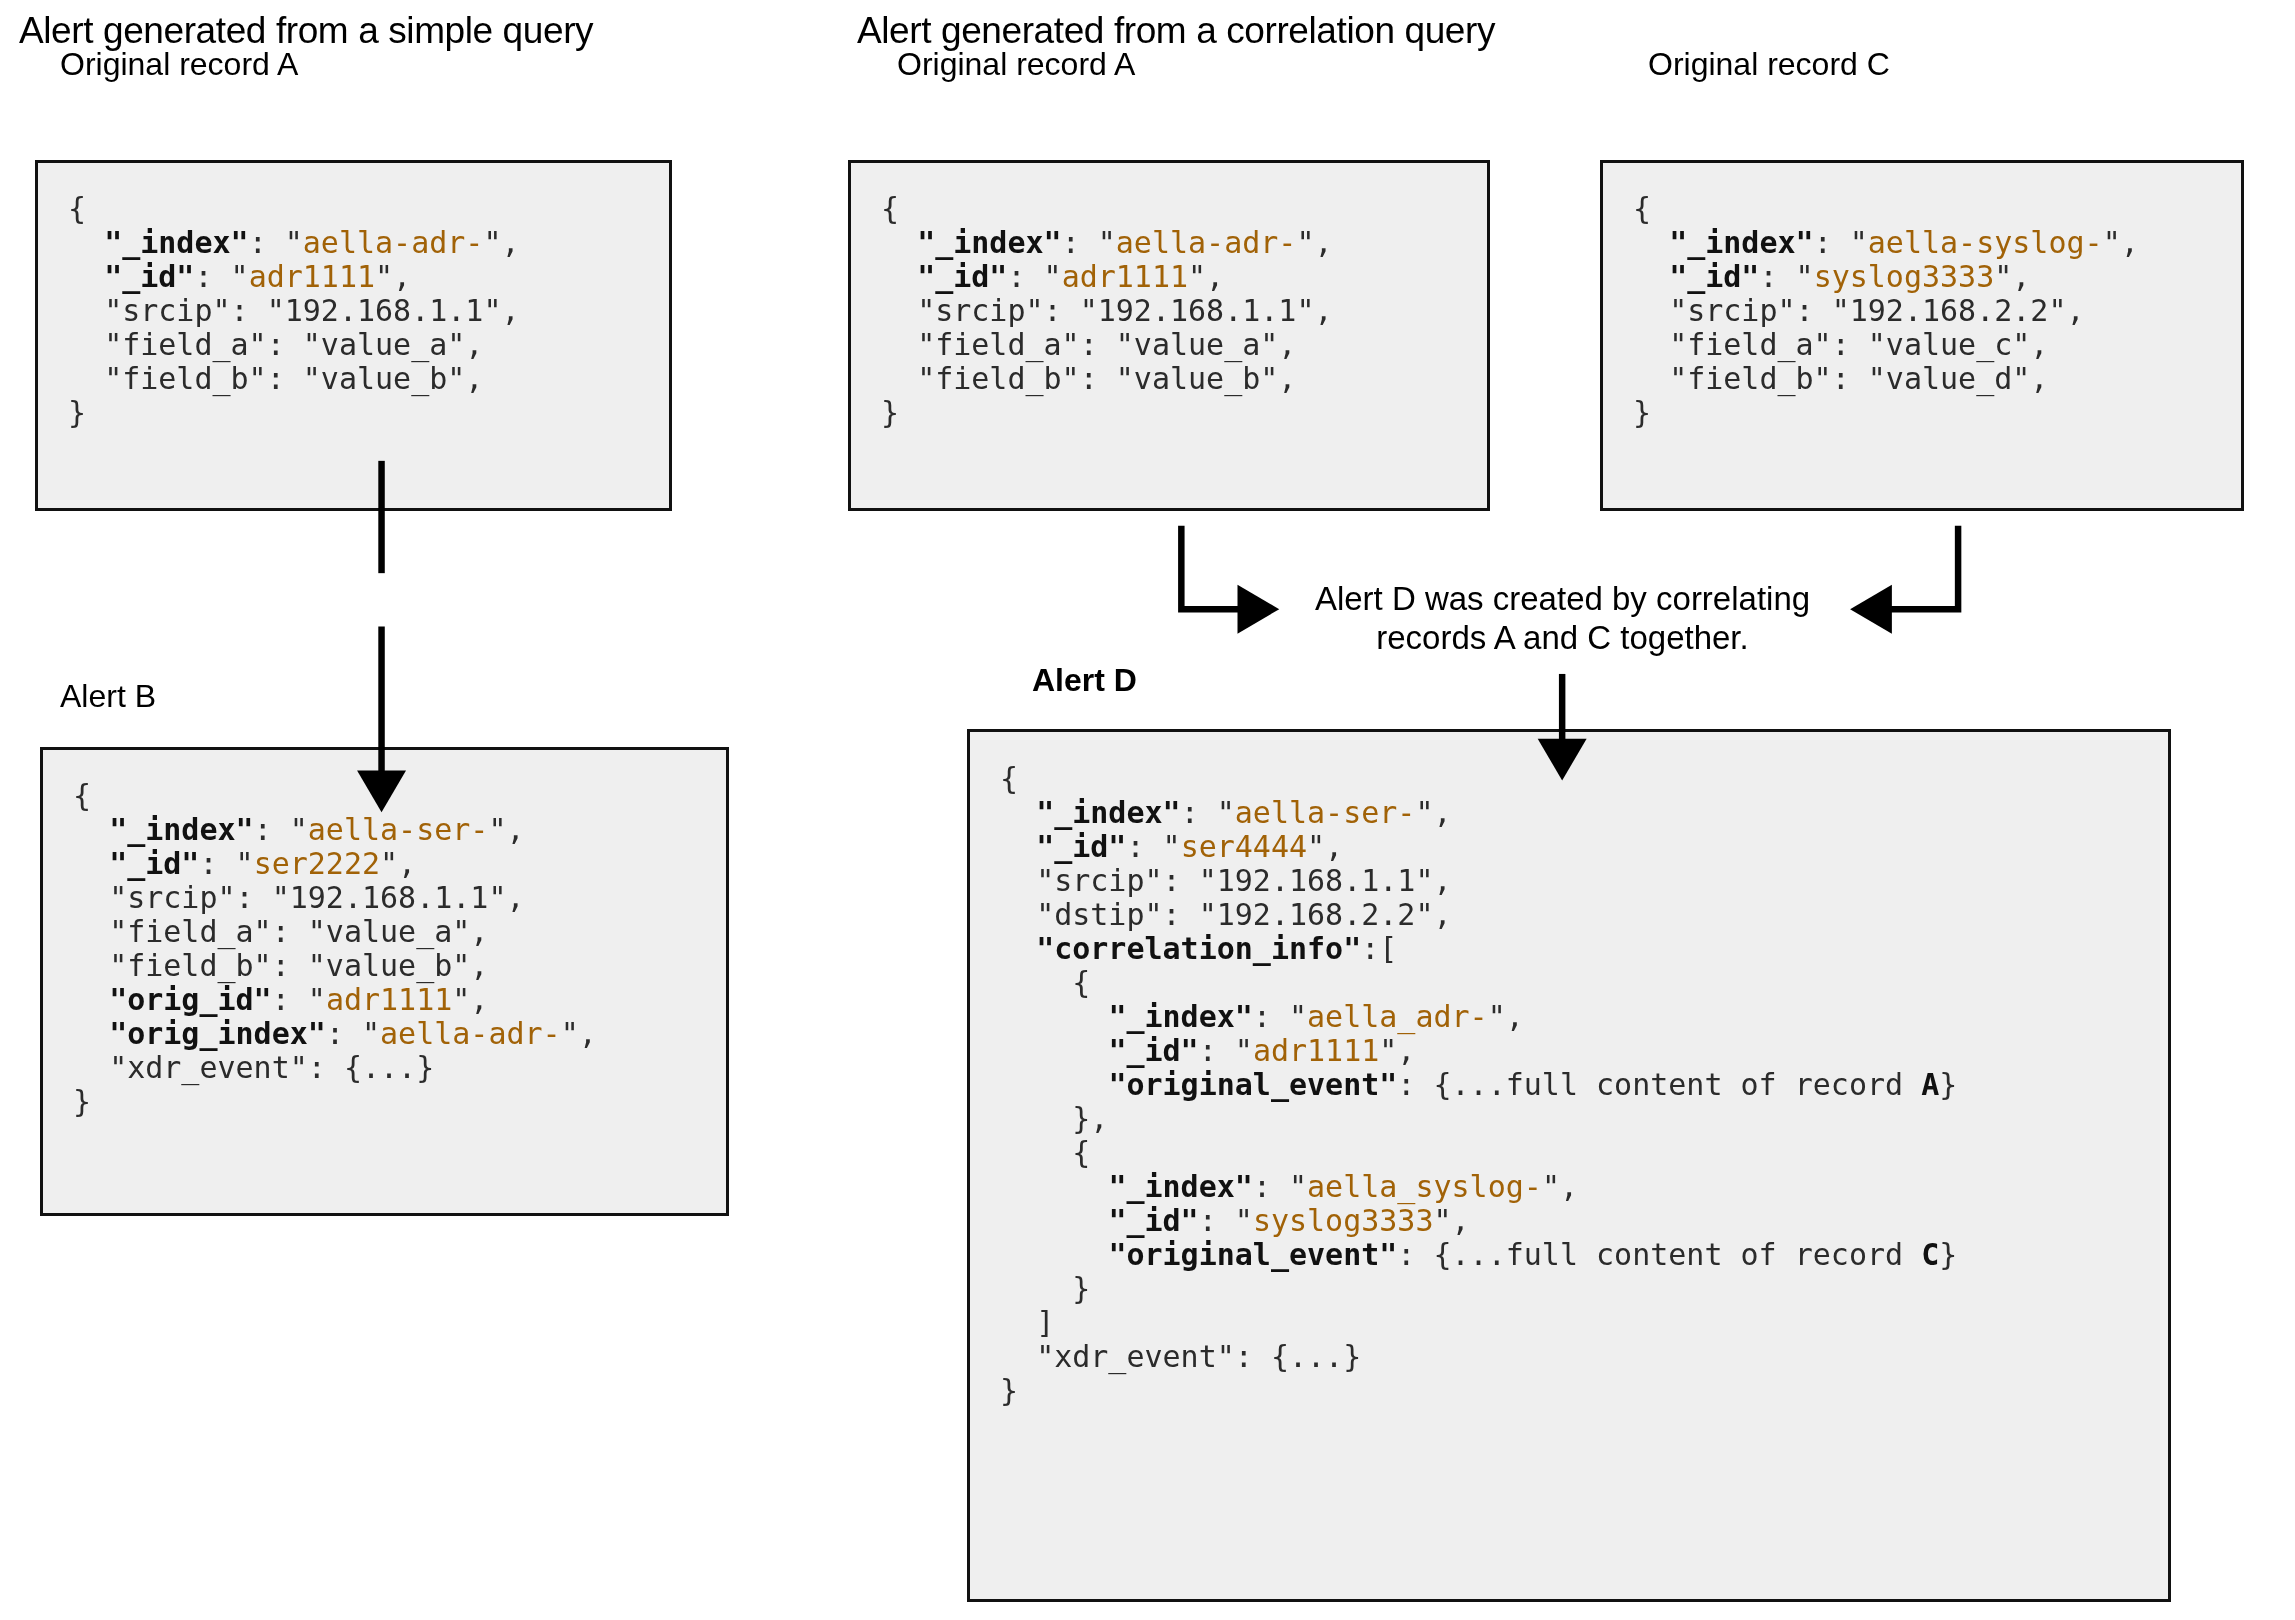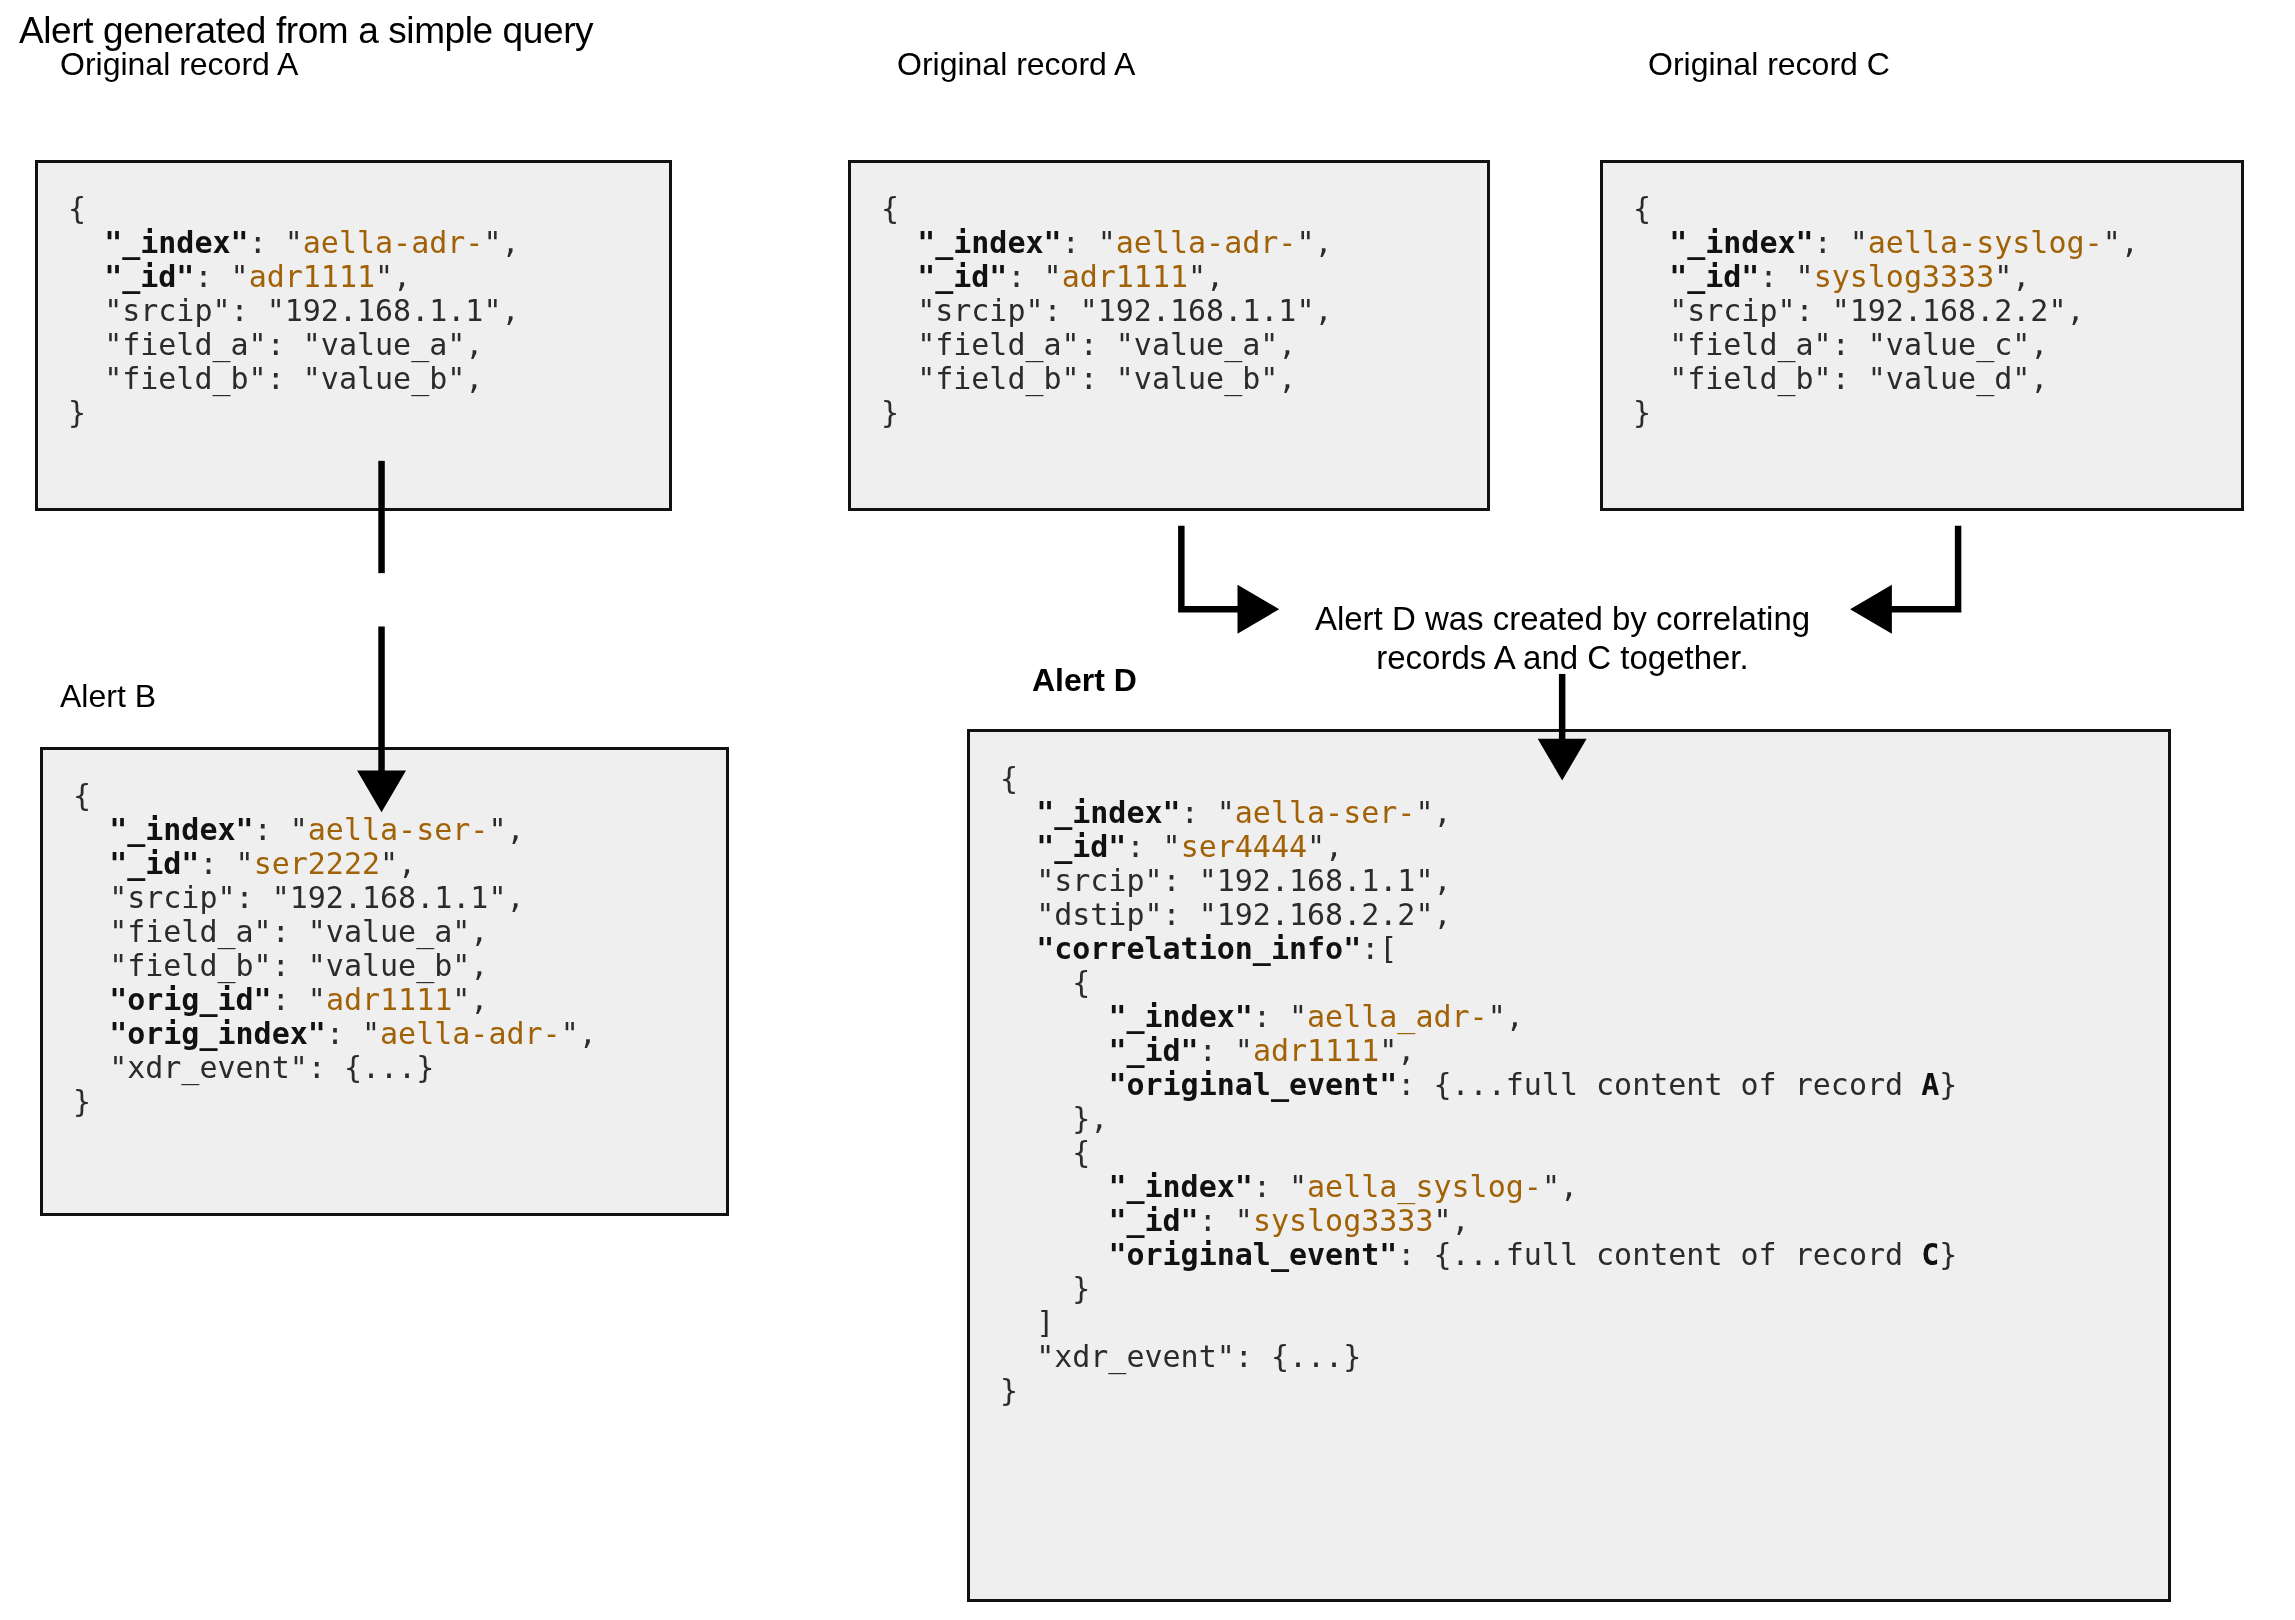--- a/index.html
+++ b/index.html
@@ -40,21 +40,21 @@
   }
   .caption {
     position: absolute;
     font-family: "Liberation Sans", sans-serif;
     font-size: 33px;
     font-weight: 400;
     color: #000000;
     line-height: 1.18;
     white-space: pre-line;
   }
-  .caption.centered { text-align: center; margin-top: 20px; }
+  .caption.centered { text-align: center; }
 
   .json-box {
     position: absolute;
     background: #efefef;
     border: 3.6px solid #111111;
     box-sizing: border-box;
   }
   .code {
     position: absolute;
     font-family: "DejaVu Sans Mono", monospace;
@@ -77,20 +77,21 @@
     pointer-events: none;
   }
 </style>
 </head>
 <body>
 
 <div class="canvas">
 
   <div class="section-title" style="left:19px; top:10px;">Alert generated from a simple query</div>
 
+  <div class="section-title" style="left:857px; top:10px;">Alert generated from a correlation query</div>
 
   <div class="box-label" style="left:36px; top:46px;">Original record A</div>
 
   <div class="json-box" id="box-record-a-left" style="left:35px; top:160px; width:637px; height:351px;">
     <div class="code" style="left:30px; top:29px;"><span class="p">{</span>
   <span class="k">"_index"</span><span class="p">: </span><span class="p">"</span><span class="g">aella-adr-</span><span class="p">",</span>
   <span class="k">"_id"</span><span class="p">: </span><span class="p">"</span><span class="g">adr1111</span><span class="p">",</span>
   <span class="p">"srcip": "192.168.1.1",</span>
   <span class="p">"field_a": "value_a",</span>
   <span class="p">"field_b": "value_b",</span>

